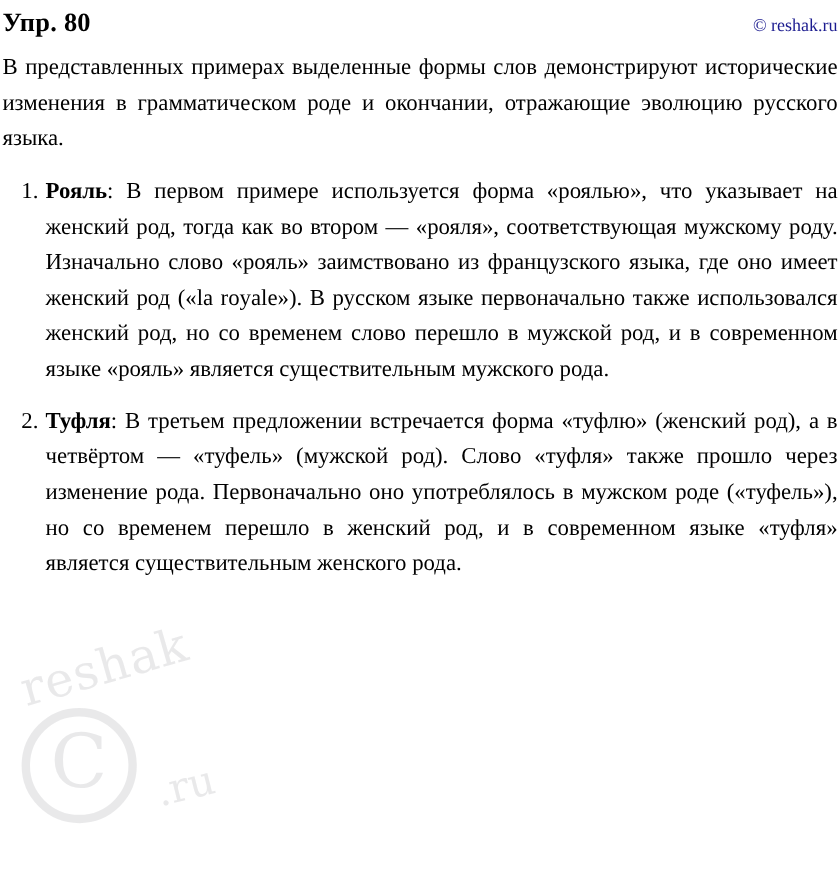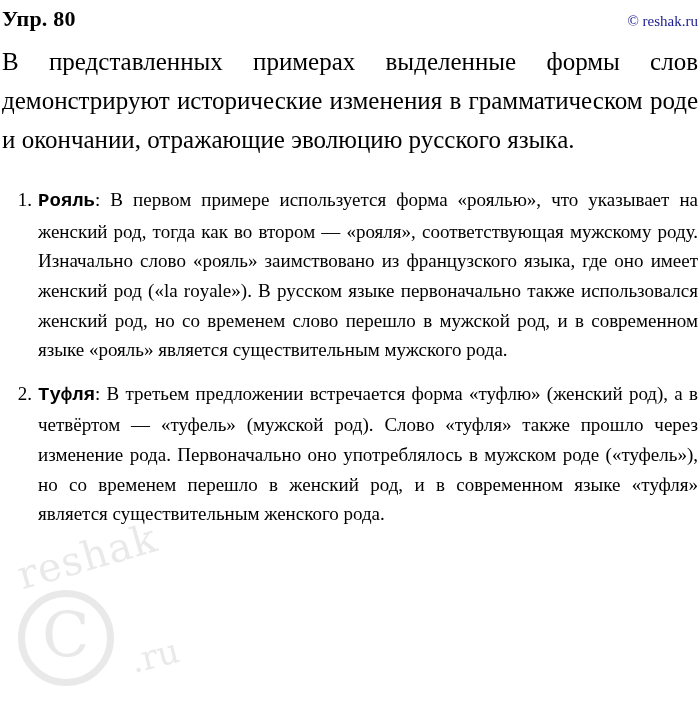--- a/index.html
+++ b/index.html
@@ -32,25 +32,25 @@
     font-size: 22px;
     font-weight: bold;
     letter-spacing: 0.2px;
   }
   .copyright {
     font-size: 15px;
     color: #1b1b8f;
     white-space: nowrap;
   }
   .intro {
-    font-size: 25px;
+    font-size: 19px;
     line-height: 1.56;
     text-align: justify;
     text-justify: inter-word;
-    margin: 0 0 26px 0;
+    margin: 0 0 14px 0;
   }
   ol.items {
     margin: 0;
     padding: 0;
     list-style: none;
   }
   ol.items > li {
     position: relative;
     padding-left: 36px;
     margin-bottom: 14px;
@@ -62,21 +62,20 @@
   ol.items > li .marker {
     position: absolute;
     left: 6px;
     top: 0;
     width: 24px;
     text-align: right;
     font-size: 19px;
   }
   .lead {
     font-weight: bold;
-    font-family: Liberation Mono, monospace;
   }
   
   .watermark {
     position: absolute;
     left: 8px;
     bottom: 38px;
     width: 240px;
     height: 150px;
     pointer-events: none;
     opacity: 0.30;

